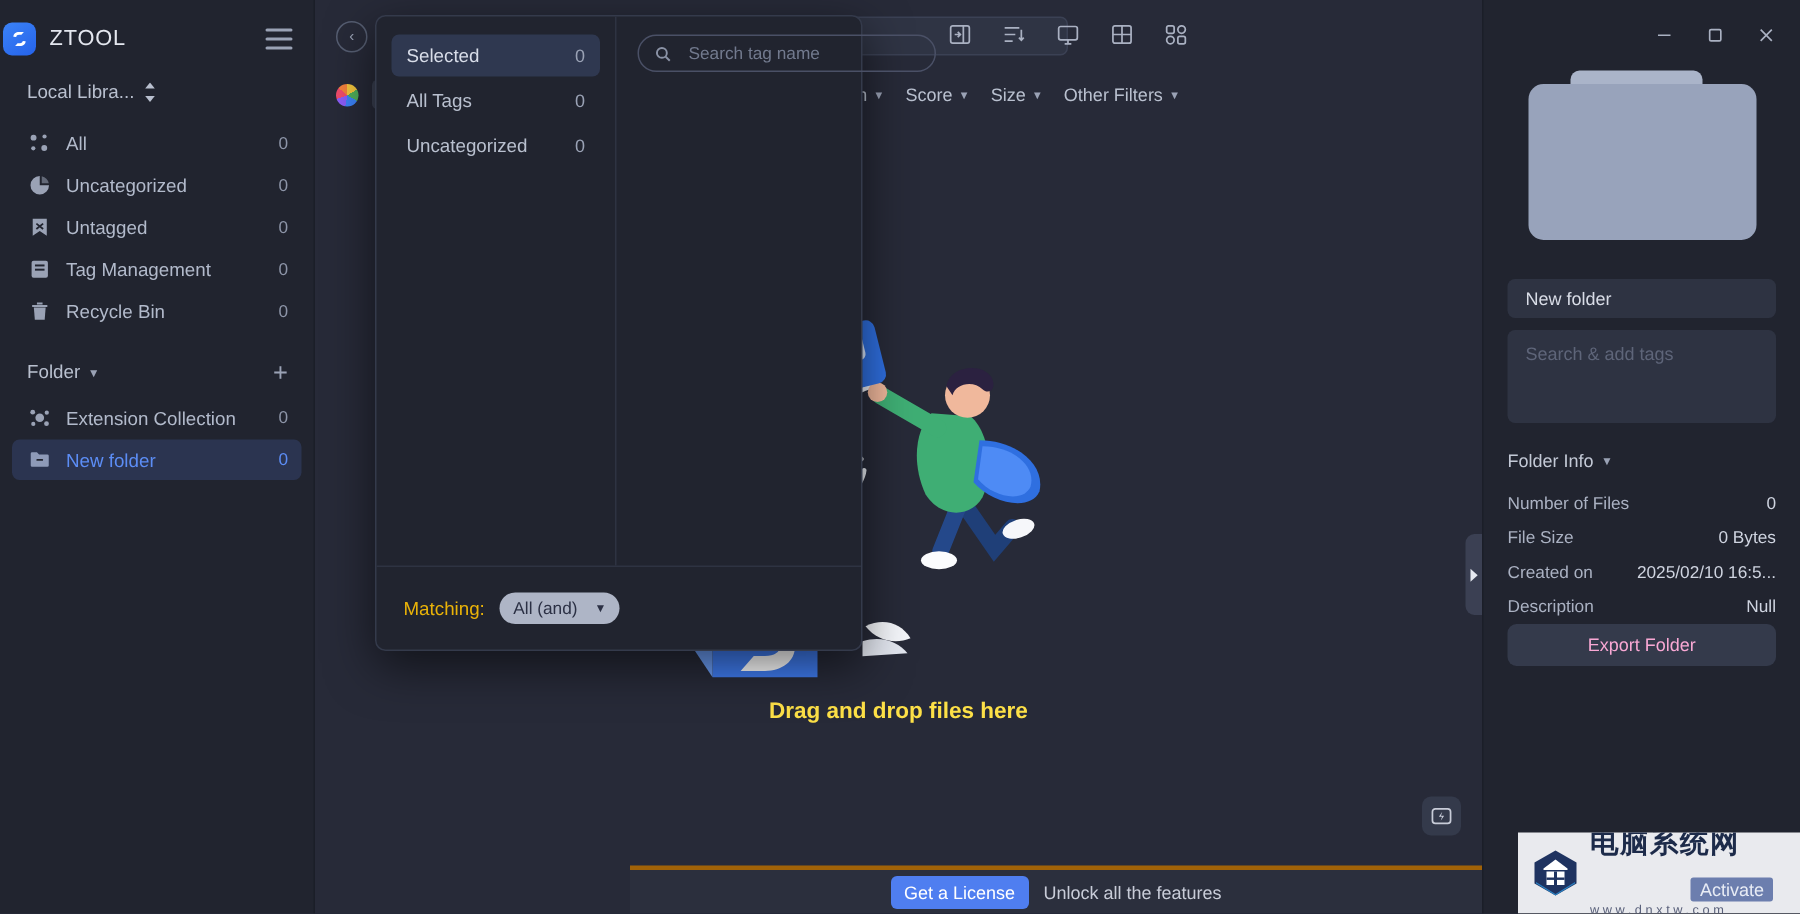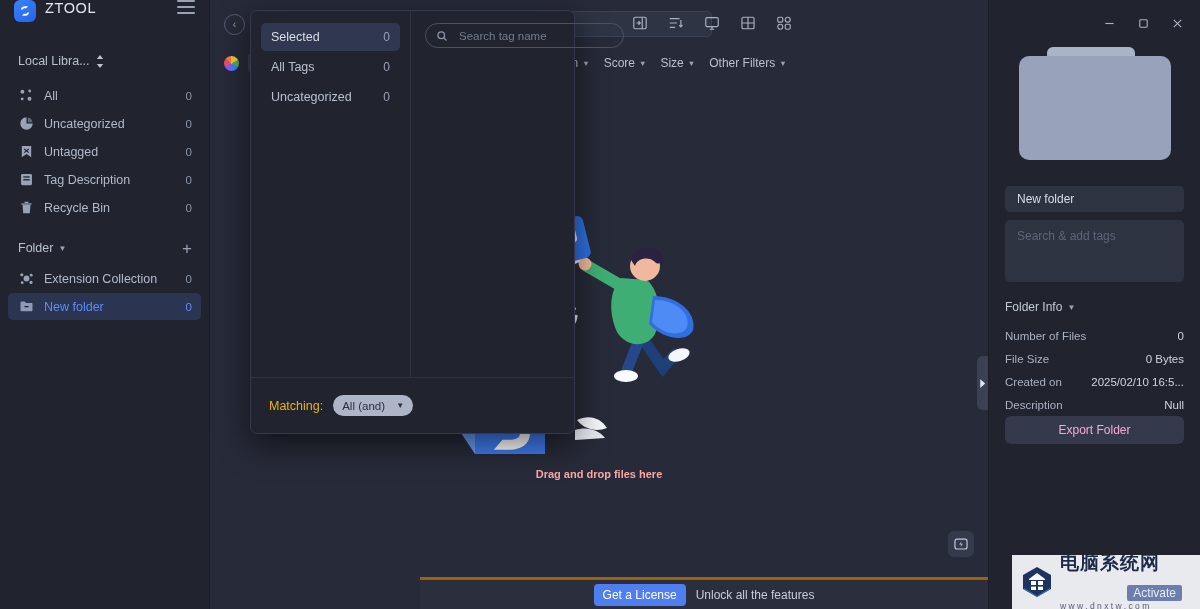--- a/index.html
+++ b/index.html
@@ -15,21 +15,21 @@
 
   
   .sidebar {
     width: 210px; height: 609px;
     background: #21242f;
     flex: 0 0 210px;
     position: relative;
     border-right: 1px solid #1b1e28;
   }
   .brand-row {
-    height: 52px; display: flex; align-items: flex-start; padding: 0 14px 0 14px;
+    height: 52px; display: flex; align-items: center; padding: 0 14px 0 2px;
   }
   .brand-logo {
     width: 22px; height: 22px; border-radius: 6px;
     background: linear-gradient(145deg,#3b82f6,#2563eb);
     display: flex; align-items: center; justify-content: center;
     margin-right: 9px; flex: 0 0 22px;
   }
   .brand-name { font-size: 14.5px; color: #e4e7ef; letter-spacing: .6px; }
   .hamburger { margin-left: auto; width: 18px; height: 14px; display:flex; flex-direction:column; justify-content:space-between; cursor:pointer; }
   .hamburger i { display:block; height:1.6px; background:#9aa2b5; border-radius:1px; }
@@ -110,21 +110,21 @@
   .fitem.active { background: #3b4considered; }
   .fitem.active { background: #3a4052; color: #dfe3ec; }
 
   
   .canvas { position: absolute; left: 0; right: 0; top: 78px; bottom: 34px; }
   .empty {
     position: absolute; left: 50%; top: 52%; transform: translate(-50%,-50%);
     text-align: center; width: 560px;
   }
   .empty-ill { height: 270px; position: relative; margin: 0 auto 6px; width: 300px; }
-  .empty-title { font-size: 11px; font-weight: bold; color: #fca5a5; margin-top: 2px; }
+  .empty-title { font-size: 15px; font-weight: bold; color: #fde047; margin-top: 2px; }
   .empty-sub { font-size: 12px; color: #9fa7b9; margin-top: 14px; line-height: 1.75; }
 
   
   .handle {
     position: absolute; right: 0px; top: 278px; width: 11px; height: 54px;
     background: #3c4considered; background: #3b4considered;
     background: #3a4considered;
     background: #3b4053; border-radius: 6px 0 0 6px;
     display: flex; align-items: center; justify-content: center; cursor: pointer; z-index: 6;
   }
@@ -291,21 +291,21 @@
       </div>
 
       <div class="nav-item">
         <span class="ico">
           <svg width="15" height="15" viewBox="0 0 16 16" fill="#9aa2b5">
             <rect x="2.2" y="2" width="11.6" height="12" rx="1.4"></rect>
             <rect x="4.6" y="4.6" width="6.8" height="1.4" fill="#21242f"></rect>
             <rect x="4.6" y="7.6" width="6.8" height="1.4" fill="#21242f"></rect>
           </svg>
         </span>
-        <span class="lbl">Tag Description</span>
+        <span class="lbl">Tag Management</span>
         <span class="cnt">0</span>
       </div>
 
       <div class="nav-item">
         <span class="ico">
           <svg width="15" height="15" viewBox="0 0 16 16" fill="#9aa2b5">
             <path d="M2.6 3.6 H13.4 V5 H2.6 Z"></path>
             <path d="M6 1.8 H10 V3.2 H6 Z"></path>
             <path d="M3.8 5.4 H12.2 L11.5 14 H4.5 Z"></path>
           </svg>

